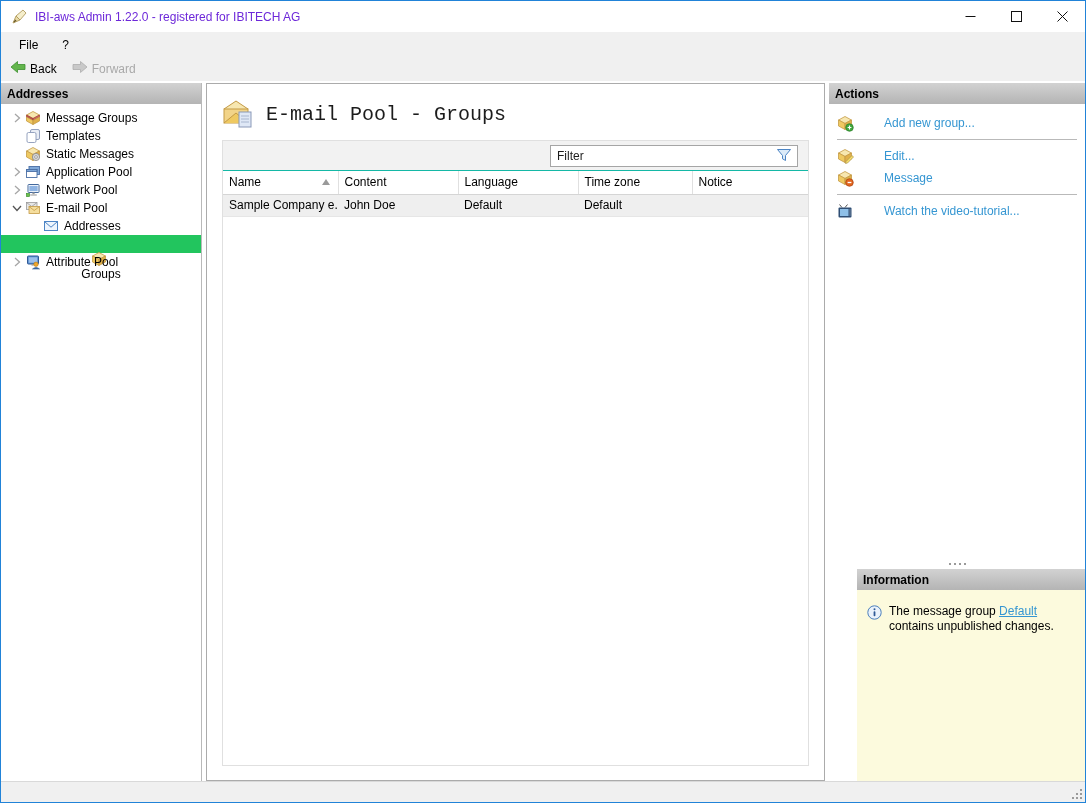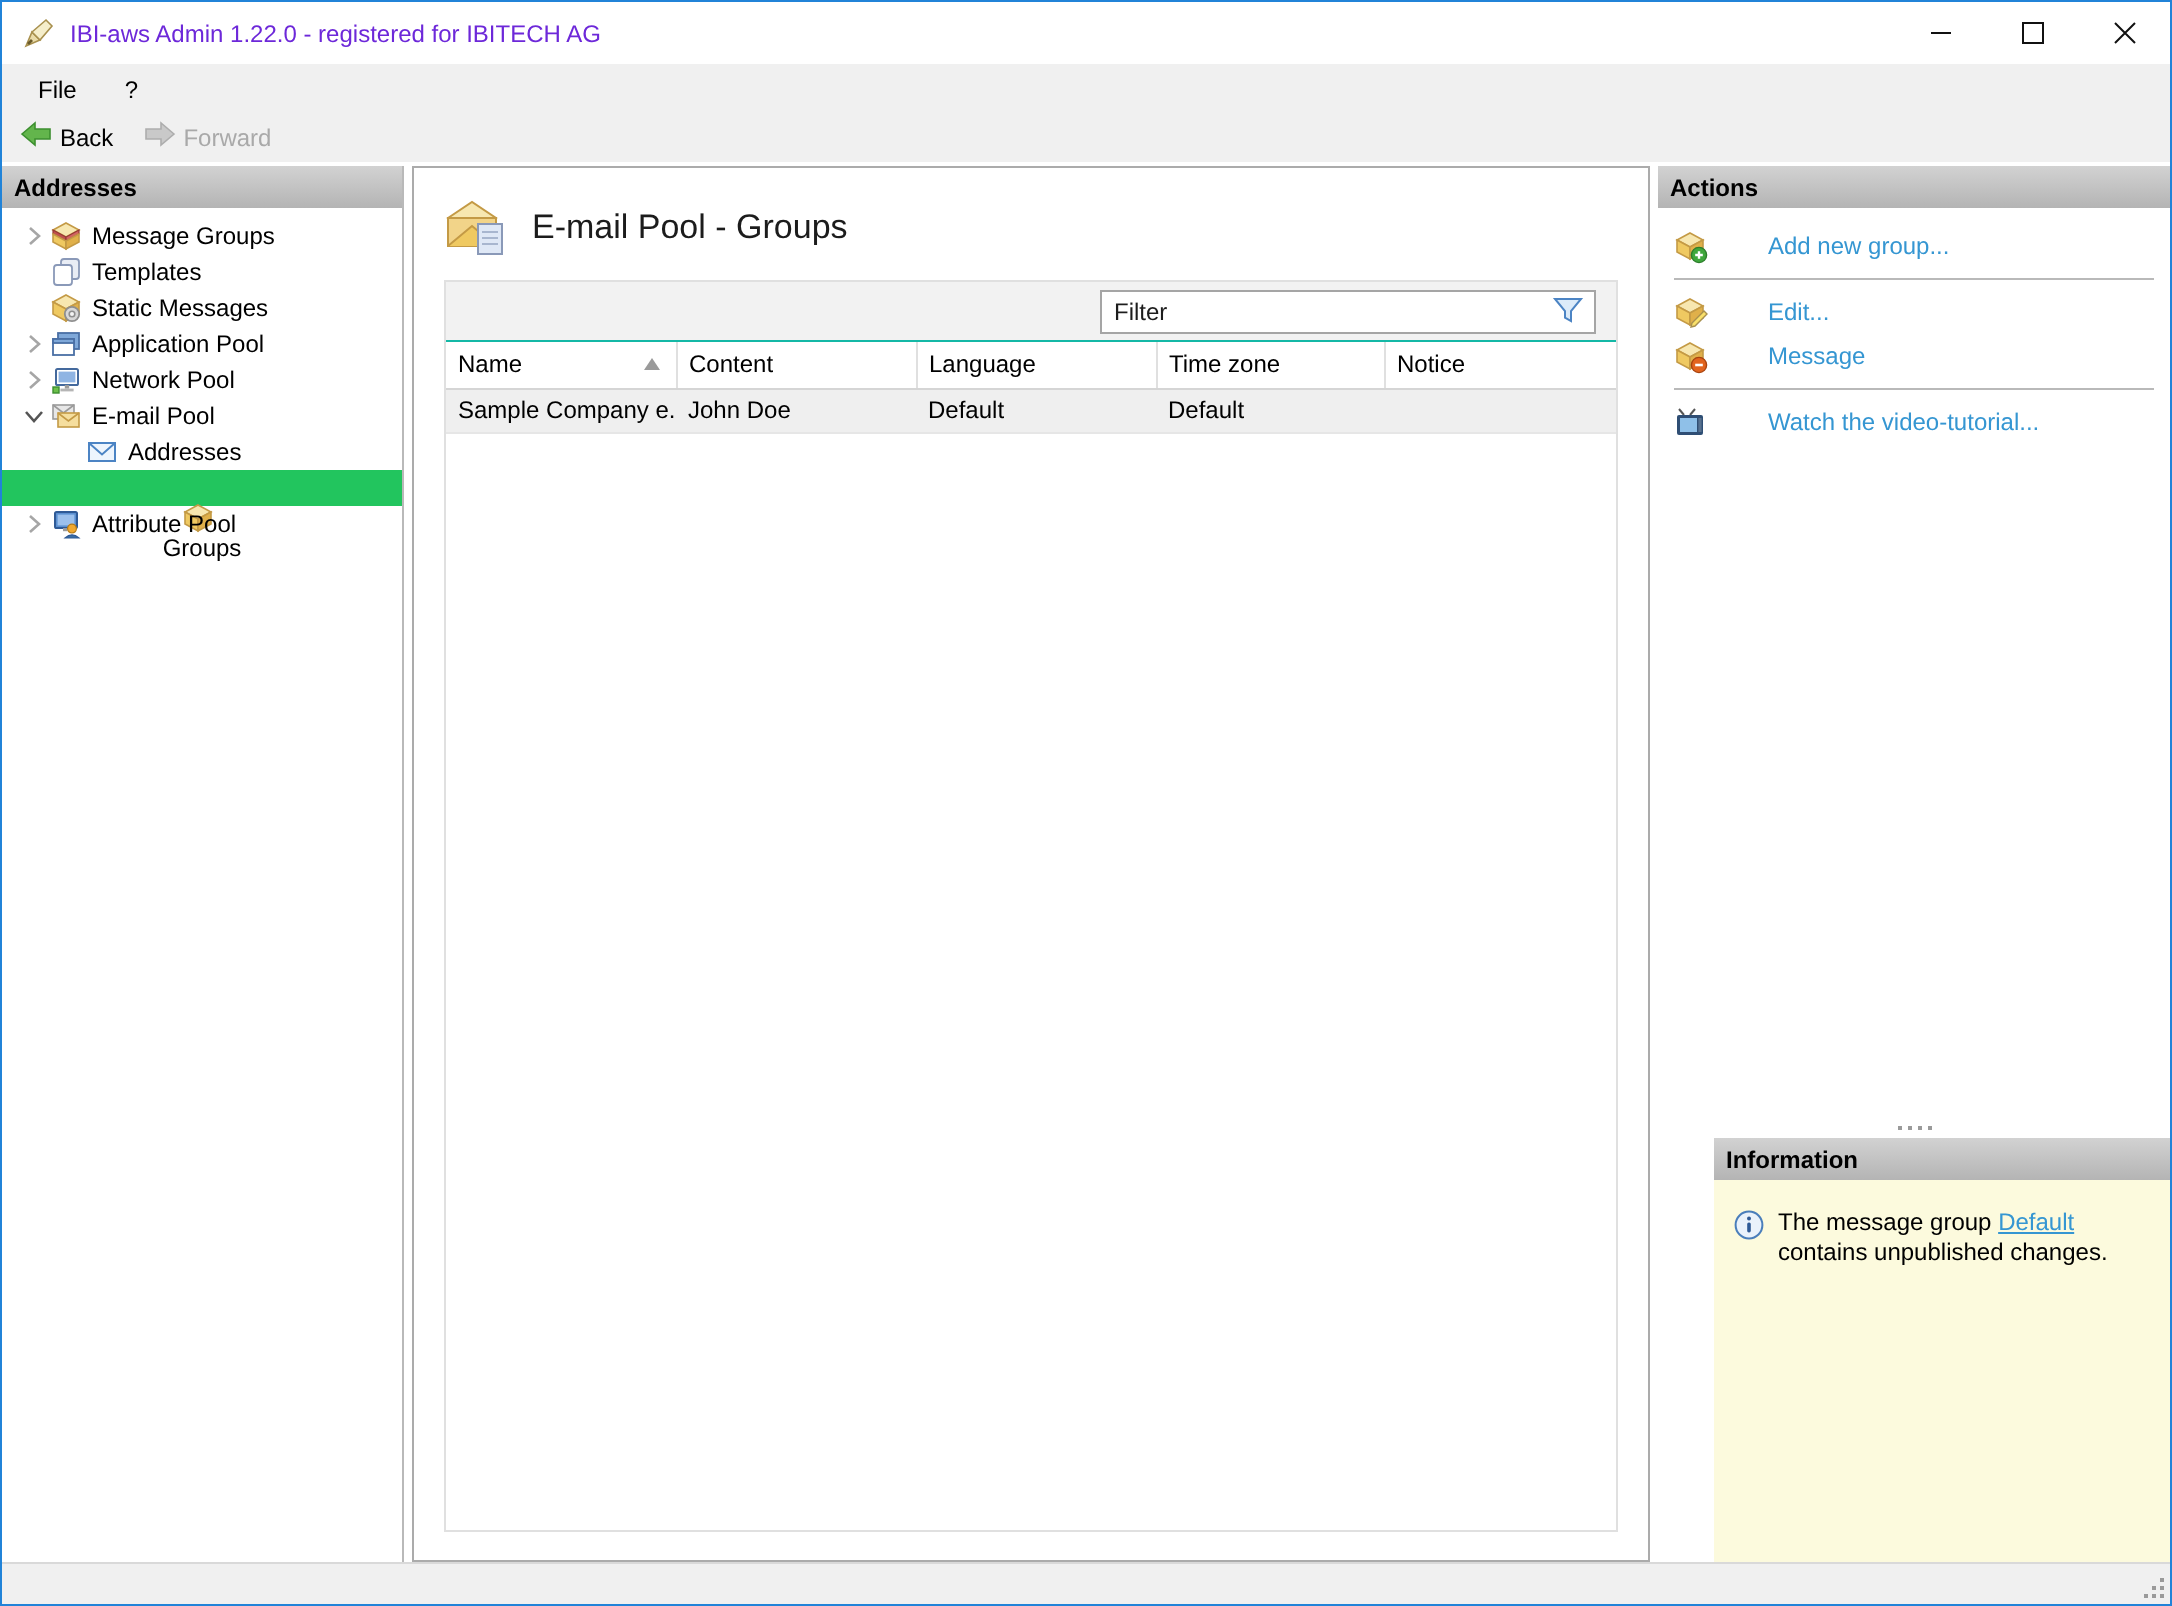--- a/index.html
+++ b/index.html
@@ -91,21 +91,21 @@
   .main-panel {
     flex: 1 1 auto;
     margin: 0 4px;
     border: 1px solid #ababab;
     background: #fff;
     display: flex; flex-direction: column;
     padding: 10px 15px 14px 15px;
   }
   .main-header { display: flex; align-items: center; gap: 12px; flex: 0 0 40px; margin-bottom: 6px; }
   .main-icon { width: 32px; height: 30px; display: inline-flex; }
-  .main-title { font-size: 17px; color: #1c1c1c; }
+  .main-title { font-size: 20px; color: #1c1c1c; font-family: Liberation Mono, monospace; }
   .table-region {
     flex: 1 1 auto;
     border: 1px solid #e0e0e0;
     display: flex; flex-direction: column;
     overflow: hidden;
   }
   .filter-bar {
     height: 30px; flex: 0 0 30px;
     background: #f2f2f2;
     display: flex; align-items: center; justify-content: flex-end;

